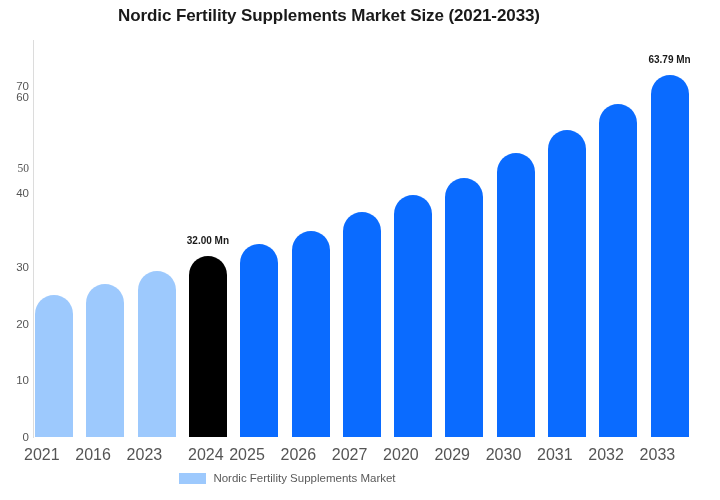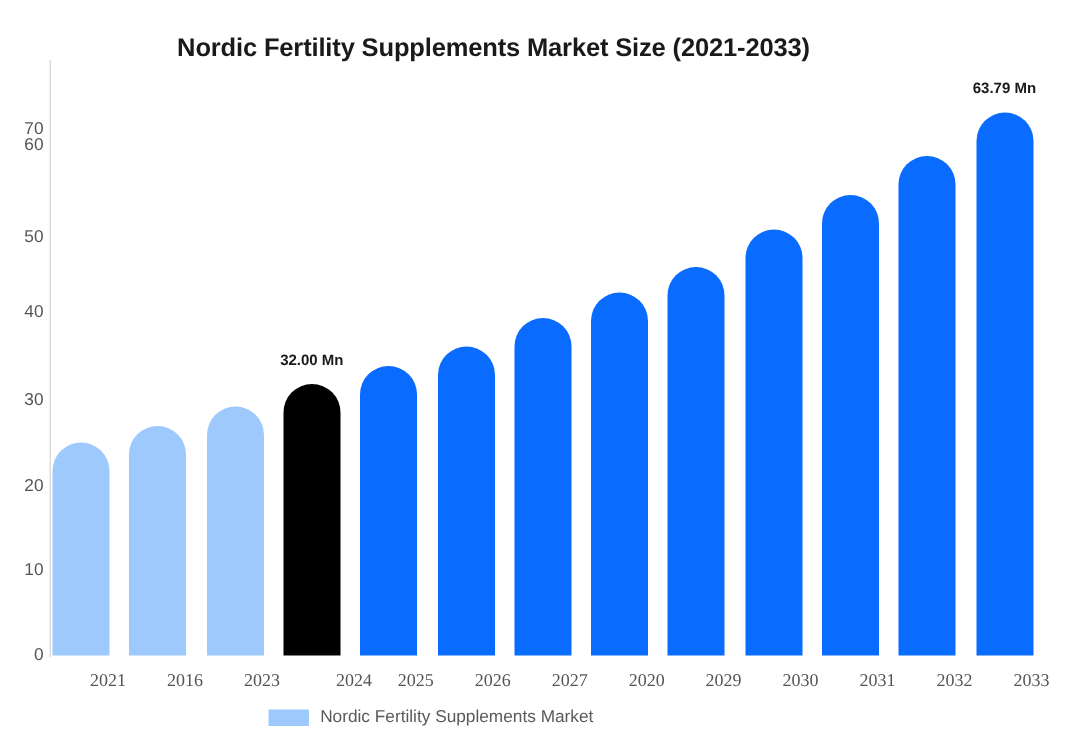--- a/index.html
+++ b/index.html
@@ -13,21 +13,21 @@
     font-family: "Liberation Sans", sans-serif;
     overflow: hidden;
   }
   #chart-root {
     position: relative;
     width: 720px;
     height: 500px;
   }
   #chart-title {
     position: absolute;
-    top: 22px;
+    top: 6px;
     left: 0;
     width: 658px;
     text-align: center;
     font-size: 17px;
     font-weight: bold;
     color: #1a1a1a;
     letter-spacing: -0.1px;
   }
   
   #plot-area {
@@ -72,25 +72,24 @@
     font-size: 10px;
     font-weight: bold;
     color: #1a1a1a;
     white-space: nowrap;
     transform: translateX(-50%);
   }
   .x-tick-label {
     position: absolute;
     top: 446px;
     width: 60px;
-    text-align: right;
-    font-size: 12px;
+    text-align: left;
+    font-size: 16px;
     color: #555555;
     transform: translateX(-50%);
-    font-family: Liberation Serif, serif;
   }
   #legend {
     position: absolute;
     left: 0;
     top: 472px;
     width: 575px;
     display: flex;
     justify-content: center;
     align-items: center;
     gap: 7px;
@@ -111,22 +110,22 @@
 
 <div id="chart-root">
 
   <div id="chart-title">Nordic Fertility Supplements Market Size (2021-2033)</div>
 
   <div id="y-axis-labels">
       <div class="y-tick-label" style="top: 437px;">0</div>
       <div class="y-tick-label" style="top: 380.286px;">10</div>
       <div class="y-tick-label" style="top: 323.571px;">20</div>
       <div class="y-tick-label" style="top: 266.857px;">30</div>
-      <div class="y-tick-label" style="top: 208px;">40</div>
-      <div class="y-tick-label" style="top: 158px;">50</div>
+      <div class="y-tick-label" style="top: 193px;">40</div>
+      <div class="y-tick-label" style="top: 168px; font-family: Liberation Serif, serif;">50</div>
       <div class="y-tick-label" style="top: 96.7143px;">60</div>
       <div class="y-tick-label" style="top: 40px; margin-top: 46px;">70</div>
     </div>
   <div id="y-axis-line"></div>
 
   <div id="plot-area">
       <div class="bar" style="left: 2px; height: 142.353px; background: rgb(157, 201, 253);"></div>
       <div class="bar" style="left: 53.3px; height: 153.129px; background: rgb(157, 201, 253);"></div>
       <div class="bar" style="left: 104.6px; height: 165.606px; background: rgb(157, 201, 253);"></div>
       <div class="bar" style="left: 155.9px; height: 181.486px; background: rgb(0, 0, 0);"></div>

